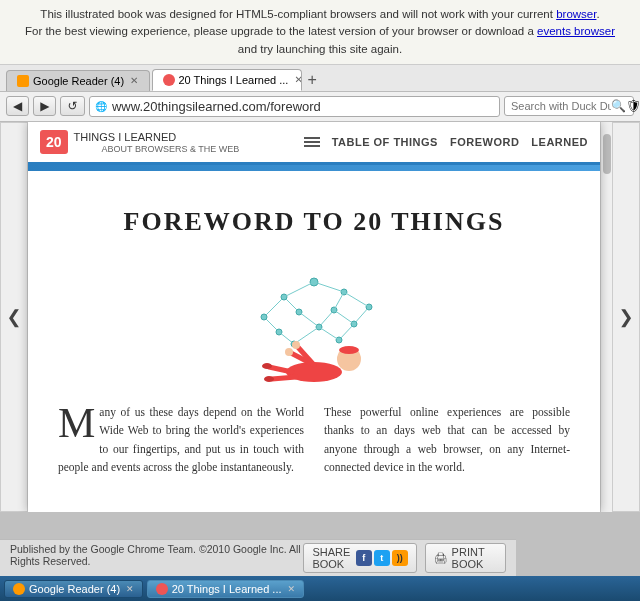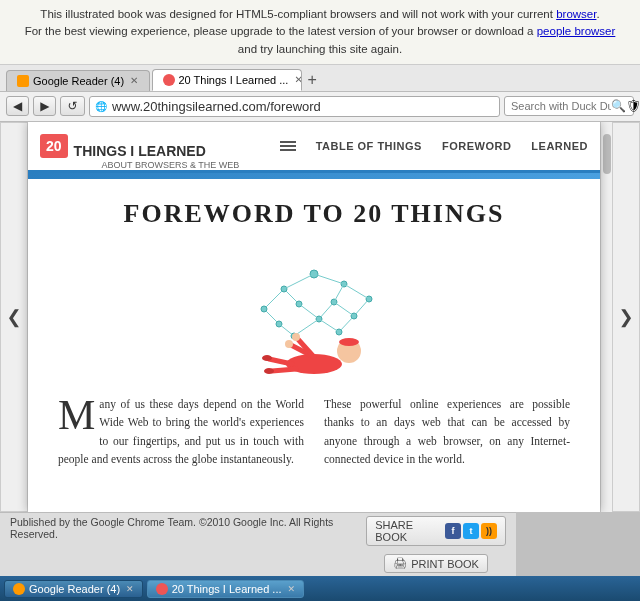--- a/index.html
+++ b/index.html
@@ -148,21 +148,20 @@
       justify-content: space-between;
       position: absolute;
       bottom: 25px;
       left: 0;
       width: 516px;
     }
     #share-print {
       display: flex;
       align-items: center;
       gap: 8px;
-      flex-direction: column;
     }
     .share-btn {
       background: linear-gradient(to bottom, #f8f8f8, #e2e2e2);
       border: 1px solid #aaa;
       border-radius: 3px;
       padding: 2px 8px;
       font-size: 11px;
       cursor: pointer;
       display: flex;
       align-items: center;
@@ -270,54 +269,53 @@
       overflow: hidden;
       position: relative;
       box-shadow: 0 0 10px rgba(0,0,0,0.3);
     }
 
     
     #book-header {
       background: white;
       border-bottom: 3px solid #2a7ec0;
       display: flex;
-      padding: 0 12px;
+      padding: 8px 12px;
       gap: 12px;
     }
     #logo-area {
       display: flex;
       align-items: center;
       gap: 6px;
     }
     #logo-box {
       background: #e55;
       color: white;
       font-weight: bold;
       font-size: 14px;
       padding: 4px 6px;
       border-radius: 3px;
     }
     #logo-text {
-      font-size: 14px;
-      font-weight: bold;
+      font-size: 11px;
+      font-weight: normal;
       color: #333;
       line-height: 1.3;
-      margin-top: 20px;
     }
     #logo-sub {
       font-size: 9px;
       color: #666;
       margin-left: 28px;
     }
     #book-nav {
       flex: 1;
       display: flex;
       align-items: center;
       justify-content: flex-end;
-      gap: 20px;
+      gap: 12px;
     }
     .nav-lines {
       display: flex;
       flex-direction: column;
       gap: 2px;
       cursor: pointer;
     }
     .nav-line {
       width: 16px;
       height: 2px;
@@ -333,21 +331,21 @@
     }
 
     
     #blue-stripe {
       height: 6px;
       background: linear-gradient(to right, #2a7ec0, #4aa0e0);
     }
 
     
     #foreword-content {
-      padding: 20px 30px;
+      padding: 36px 30px;
       background: white;
       overflow: hidden;
     }
     #foreword-title {
       text-align: center;
       font-size: 26px;
       font-weight: bold;
       letter-spacing: 2px;
       color: #222;
       margin-bottom: 20px;
@@ -418,21 +416,21 @@
     }
   </style>
 </head>
 <body>
 
 <div id="warning-bar">
   <div>
     This illustrated book was designed for HTML5-compliant browsers and will not work with your current <a href="#">browser</a>.
   </div>
   <div>
-    For the best viewing experience, please upgrade to the latest version of your browser or download a <a href="#">people browser</a> and try launching this site again.
+    For the best viewing experience, please upgrade to the latest version of your browser or download a <a href="#">events browser</a> and try launching this site again.
   </div>
 </div>
 
 <div id="tabs-bar">
   <div class="tab">
     <span class="taskbar-icon" style="background:#f90; border-radius:2px; width:12px; height:12px; display:inline-block; margin-right:4px;"></span>
     <span>Google Reader (4)</span>
     <span class="tab-close">✕</span>
   </div>
   <div class="tab active">

